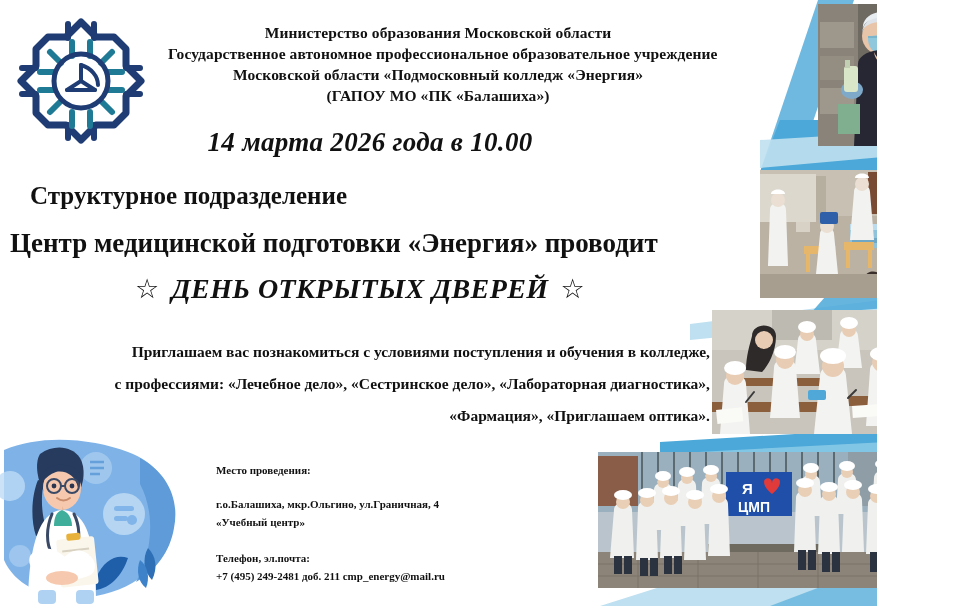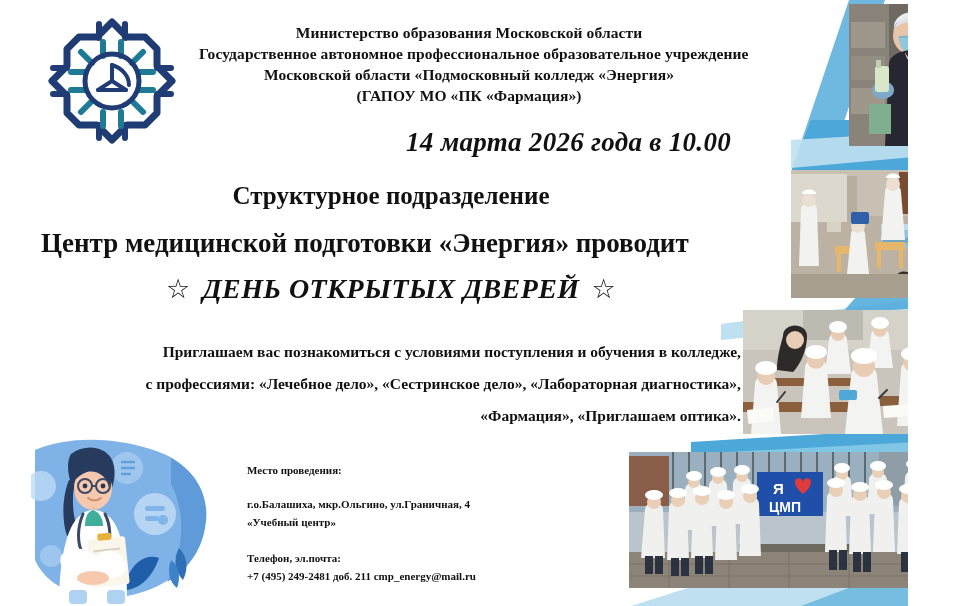--- a/index.html
+++ b/index.html
@@ -8,21 +8,20 @@
     background: #ffffff;
   }
   #poster {
     position: relative;
     width: 877px;
     height: 606px;
     background: #ffffff;
     overflow: hidden;
     font-family: "Liberation Serif", "DejaVu Serif", serif;
     color: #111111;
-    margin-left: 31px;
   }
 
   
   .logo-wrap {
     position: absolute;
     left: 6px;
     top: 8px;
     width: 150px;
     height: 152px;
   }
@@ -41,32 +40,32 @@
     letter-spacing: 0.1px;
   }
   .header-block .hline { display: block; white-space: nowrap; }
 
   
   .date-line {
     position: absolute;
     left: 40px;
     top: 127px;
     width: 660px;
-    text-align: right;
+    text-align: center;
     font-style: italic;
     font-weight: bold;
     font-size: 27px;
     letter-spacing: 0.3px;
   }
   .subdiv-line {
     position: absolute;
     left: 30px;
     top: 182px;
     width: 660px;
-    text-align: center;
+    text-align: left;
     font-weight: bold;
     font-size: 25px;
   }
   .center-line {
     position: absolute;
     left: 10px;
     top: 228px;
     width: 690px;
     text-align: left;
     font-weight: bold;
@@ -196,21 +195,21 @@
         <path d="M61 82 L89 82"></path>
         <path d="M75 57 C85 60 92 68 92 77"></path>
       </g>
     </svg>
   </div>
 
   <div class="header-block">
     <span class="hline">Министерство образования Московской области</span>
     <span class="hline">Государственное автономное профессиональное образовательное учреждение</span>
     <span class="hline">Московской области «Подмосковный колледж «Энергия»</span>
-    <span class="hline">(ГАПОУ МО «ПК «Фармация»)</span>
+    <span class="hline">(ГАПОУ МО «ПК «Балашиха»)</span>
   </div>
 
   <div class="date-line">14 марта 2026 года в 10.00</div>
 
   <div class="subdiv-line">Структурное подразделение</div>
 
   <div class="center-line">Центр медицинской подготовки «Энергия» проводит</div>
 
   <div class="open-day-line">
     <span class="star-glyph">☆</span>

